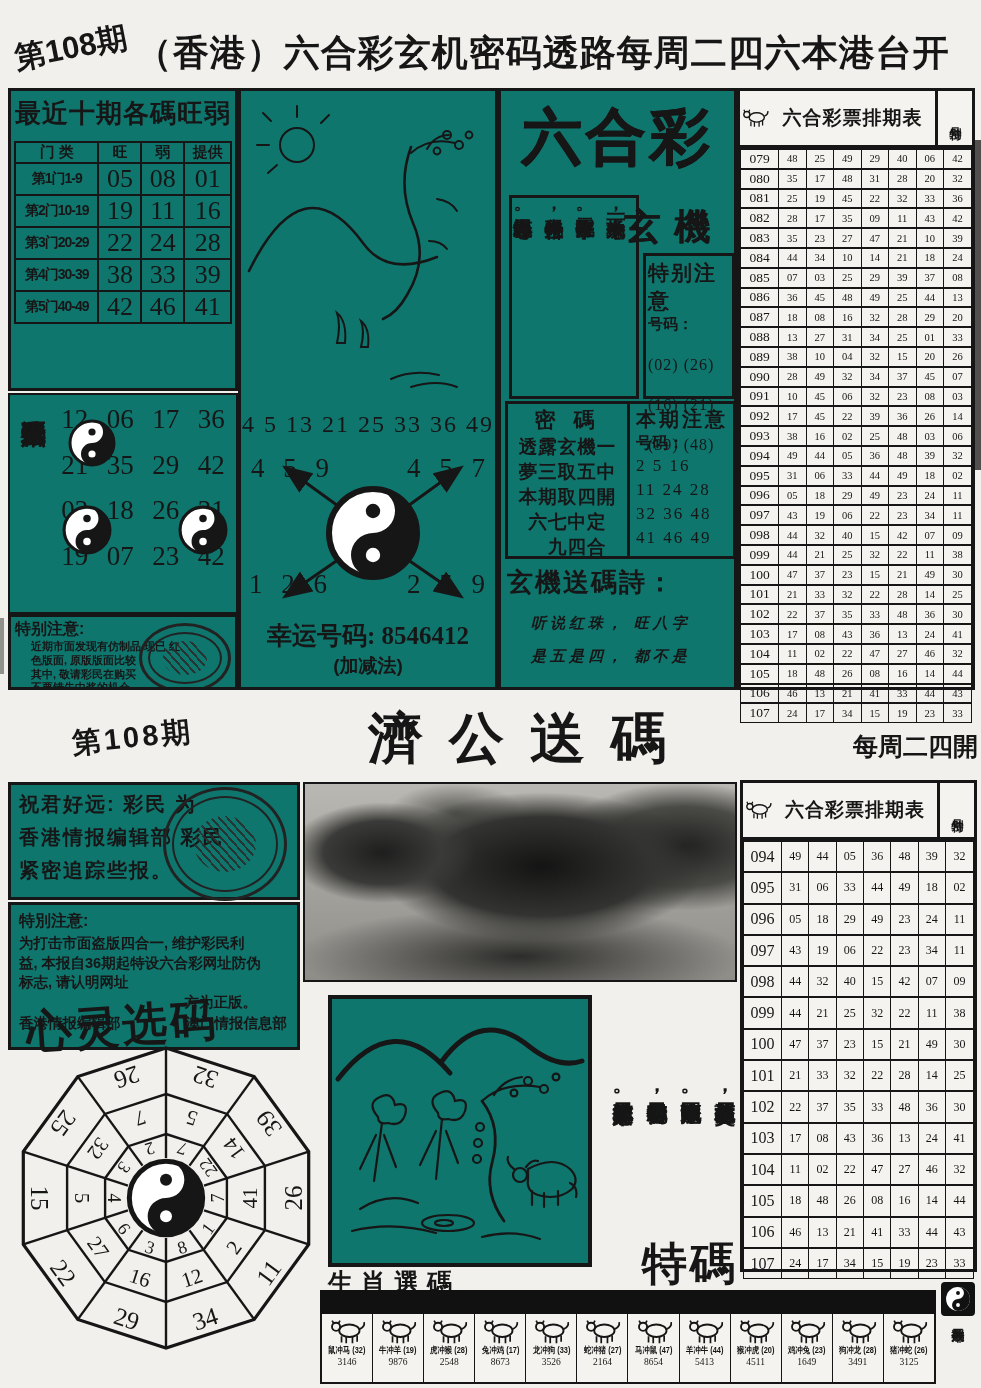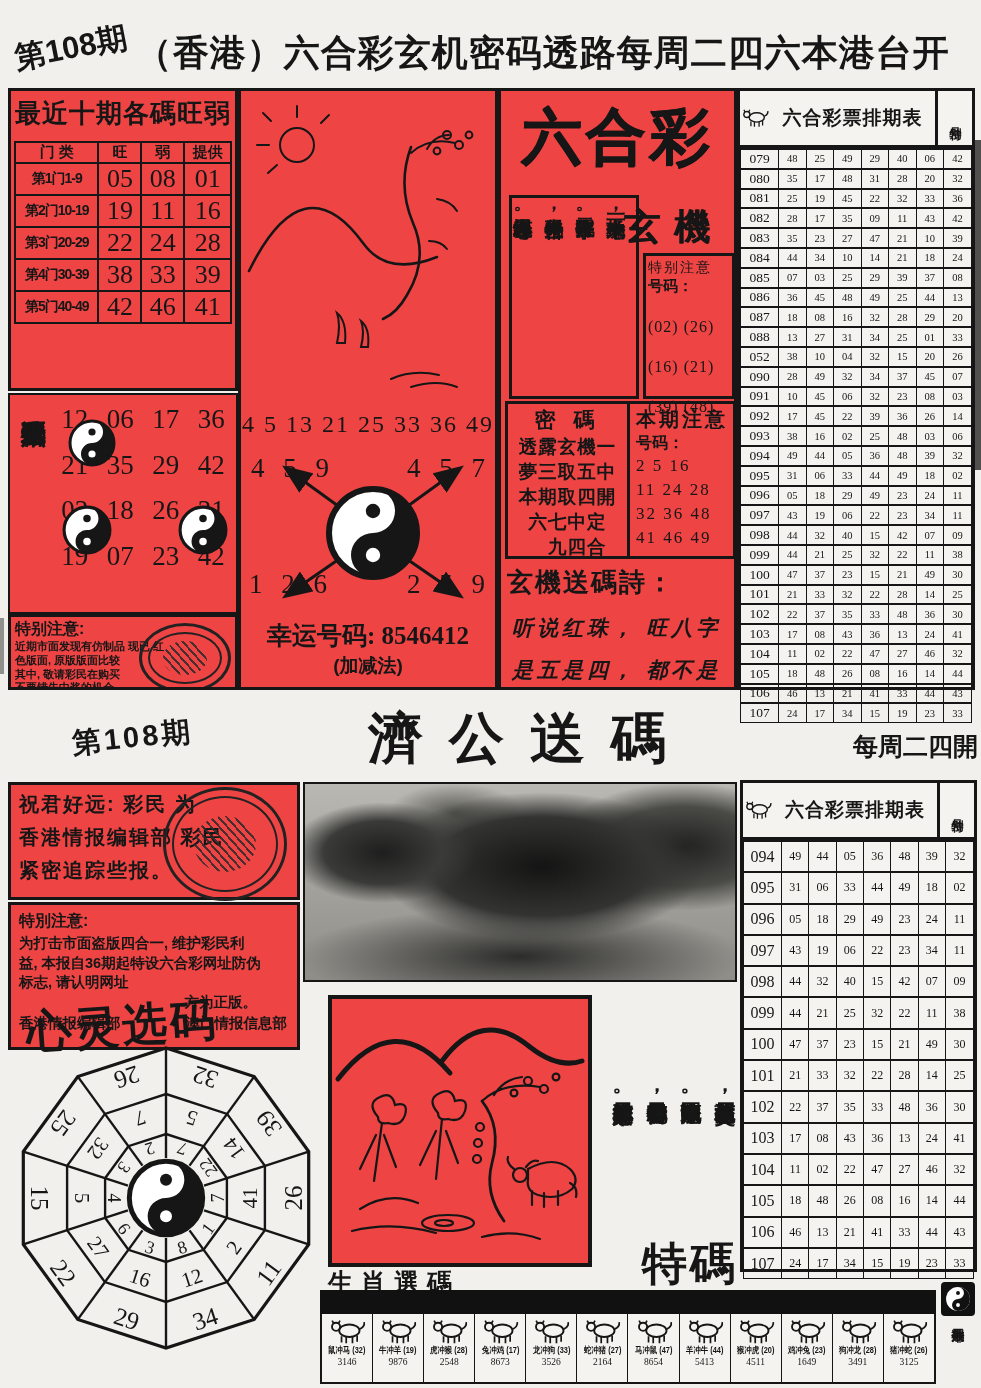--- a/index.html
+++ b/index.html
@@ -1,19 +1,19 @@
 <!DOCTYPE html>
 <html><head>
 <meta charset="utf-8">
 <style>
   html,body{margin:0;padding:0;}
   body{background:#dddbd6;font-family:"Liberation Sans",sans-serif;}
   #canvas{position:relative;width:981px;height:1388px;background:#f1f0ec;color:#161616;overflow:hidden;}
   .abs{position:absolute;}
-  .box{position:absolute;border:3px solid #161616;background:#ef4444;box-sizing:border-box;}
+  .box{position:absolute;border:3px solid #161616;background:#0f766e;box-sizing:border-box;}
   .serif{font-family:"Liberation Serif","DejaVu Serif",serif;}
   .bold{font-weight:bold;}
   .center{text-align:center;}
   .vert{writing-mode:vertical-rl;text-orientation:upright;}
   
   #header1{left:10px;top:22px;width:962px;height:62px;display:flex;align-items:center;white-space:nowrap;}
   #h1-prefix{font-size:31px;font-weight:900;transform:rotate(-11deg);margin:0 8px 10px 4px;}
   #h1-main{font-size:36px;font-weight:900;letter-spacing:1px;}
   
   #wang-box{left:8px;top:88px;width:230px;height:303px;}
@@ -25,51 +25,51 @@
   #wang-tbl td.num{font-size:26px;font-family:"Liberation Serif",serif;}
   
   #lucky-box{left:8px;top:393px;width:230px;height:221px;border-width:2px;}
   #lucky-title{position:absolute;left:8px;top:6px;height:205px;font-size:25px;font-weight:bold;}
   #lucky-grid{position:absolute;left:42px;top:2px;right:2px;height:182px;display:grid;grid-template-columns:repeat(4,1fr);grid-template-rows:repeat(4,1fr);}
   .lucky-num{display:flex;align-items:center;justify-content:center;font-size:27px;font-family:"Liberation Serif",serif;}
   .yy{position:absolute;}
   
   #notice1-box{left:8px;top:614px;width:230px;height:76px;border-width:3px;overflow:hidden;}
   #notice1-title{font-size:16px;font-weight:bold;margin:2px 0 0 4px;}
-  .n1line{font-size:11px;font-weight:bold;margin-left:4px;line-height:1.25;}
+  .n1line{font-size:11px;font-weight:bold;margin-left:20px;line-height:1.25;}
   .stamp{position:absolute;border:3px solid #222;border-radius:50%;}
   .stamp::before{content:"";position:absolute;inset:6px;border:2px solid #222;border-radius:50%;}
   .stamp::after{content:"";position:absolute;inset:24%;border-radius:50%;background:repeating-linear-gradient(48deg,#2a2a2a 0 2px,transparent 2px 6px);opacity:.85;}
   
   #mid-box{left:238px;top:88px;width:260px;height:602px;}
   #mid-top-numbers{position:absolute;left:0;right:0;top:320px;font-size:24px;letter-spacing:2px;}
   .corner{position:absolute;font-size:27px;font-family:"Liberation Serif",serif;letter-spacing:6px;}
   #mid-lucky{position:absolute;left:0;right:0;top:528px;font-size:25px;font-weight:bold;}
   #mid-method{position:absolute;left:0;right:0;top:562px;font-size:19px;font-weight:bold;}
   
   #xj-col{left:498px;top:88px;width:239px;height:602px;}
   #xj-big{position:absolute;left:0;right:0;top:6px;font-size:60px;font-weight:900;letter-spacing:4px;text-shadow:1px 0 #161616,0 1px #161616;}
   #xj-small{position:absolute;right:10px;top:112px;font-size:36px;font-weight:900;letter-spacing:14px;text-shadow:1px 0 #161616;}
   #xj-poem{position:absolute;left:8px;top:104px;width:130px;height:204px;border:3px solid #161616;box-sizing:border-box;padding:6px 4px;font-size:19px;font-weight:bold;line-height:31px;}
   #xj-special{position:absolute;left:142px;top:162px;width:92px;height:146px;border:3px solid #161616;box-sizing:border-box;padding:3px 2px;}
-  #xj-special .t{font-size:14px;font-weight:normal;letter-spacing:2px;}
+  #xj-special .t{font-size:21px;font-weight:bold;letter-spacing:2px;}
   #xj-special .l{font-size:15px;font-weight:bold;}
   #xj-special .r{font-size:16px;font-family:"Liberation Serif",serif;margin-top:22px;letter-spacing:1px;}
   
   #mima-box{left:4px;top:310px;width:231px;height:158px;border:3px solid #161616;position:absolute;display:flex;box-sizing:border-box;}
   #mima-left{width:122px;border-right:3px solid #161616;padding-top:2px;box-sizing:border-box;}
   #mima-left .t{font-size:21px;font-weight:bold;letter-spacing:6px;}
   #mima-left .ln{font-size:18.5px;font-weight:bold;line-height:25px;letter-spacing:1px;}
   #mima-right{flex:1;padding:2px 0 0 6px;}
   #mima-right .t{font-size:20px;font-weight:bold;letter-spacing:3px;}
   #mima-right .l{font-size:16px;font-weight:bold;}
   #mima-right .r{font-size:17px;font-family:"Liberation Serif",serif;line-height:24px;letter-spacing:2px;}
   #send-poem{position:absolute;left:6px;top:474px;right:6px;}
   #send-title{font-size:26px;font-weight:900;letter-spacing:2px;}
-  .send-line{font-size:21px;font-weight:bold;font-style:italic;font-family:"Liberation Serif",serif;margin:14px 0 0 5px;letter-spacing:4px;}
+  .send-line{font-size:15px;font-weight:bold;font-style:italic;font-family:"Liberation Serif",serif;margin:14px 0 0 24px;letter-spacing:4px;}
   
   .sched-box{background:#f4f3ef;}
   #sched1-box{left:737px;top:88px;width:238px;height:602px;}
   #sched2-box{left:740px;top:780px;width:237px;height:492px;}
   .sched-head{display:flex;align-items:stretch;border-bottom:3px solid #161616;height:54px;}
   .sched-head .ttl{flex:1;display:flex;align-items:center;justify-content:center;font-size:19px;font-weight:900;letter-spacing:1px;}
   .sched-head .sp{width:34px;border-left:3px solid #161616;display:flex;align-items:center;justify-content:center;font-size:12px;font-weight:bold;}
   .sched{border-collapse:collapse;width:100%;table-layout:fixed;}
   .sched td{border:1px solid #161616;border-top-width:2px;text-align:center;font-family:"Liberation Serif",serif;padding:0;overflow:hidden;}
   #sched1-tbl td{font-size:10.5px;height:17.8px;}
@@ -434,21 +434,21 @@
             <td class="per">088</td>
             <td class="cell">13</td>
             <td class="cell">27</td>
             <td class="cell">31</td>
             <td class="cell">34</td>
             <td class="cell">25</td>
             <td class="cell">01</td>
             <td class="cell">33</td>
           </tr>
           <tr>
-            <td class="per">052</td>
+            <td class="per">089</td>
             <td class="cell">38</td>
             <td class="cell">10</td>
             <td class="cell">04</td>
             <td class="cell">32</td>
             <td class="cell">15</td>
             <td class="cell">20</td>
             <td class="cell">26</td>
           </tr>
           <tr>
             <td class="per">090</td>

